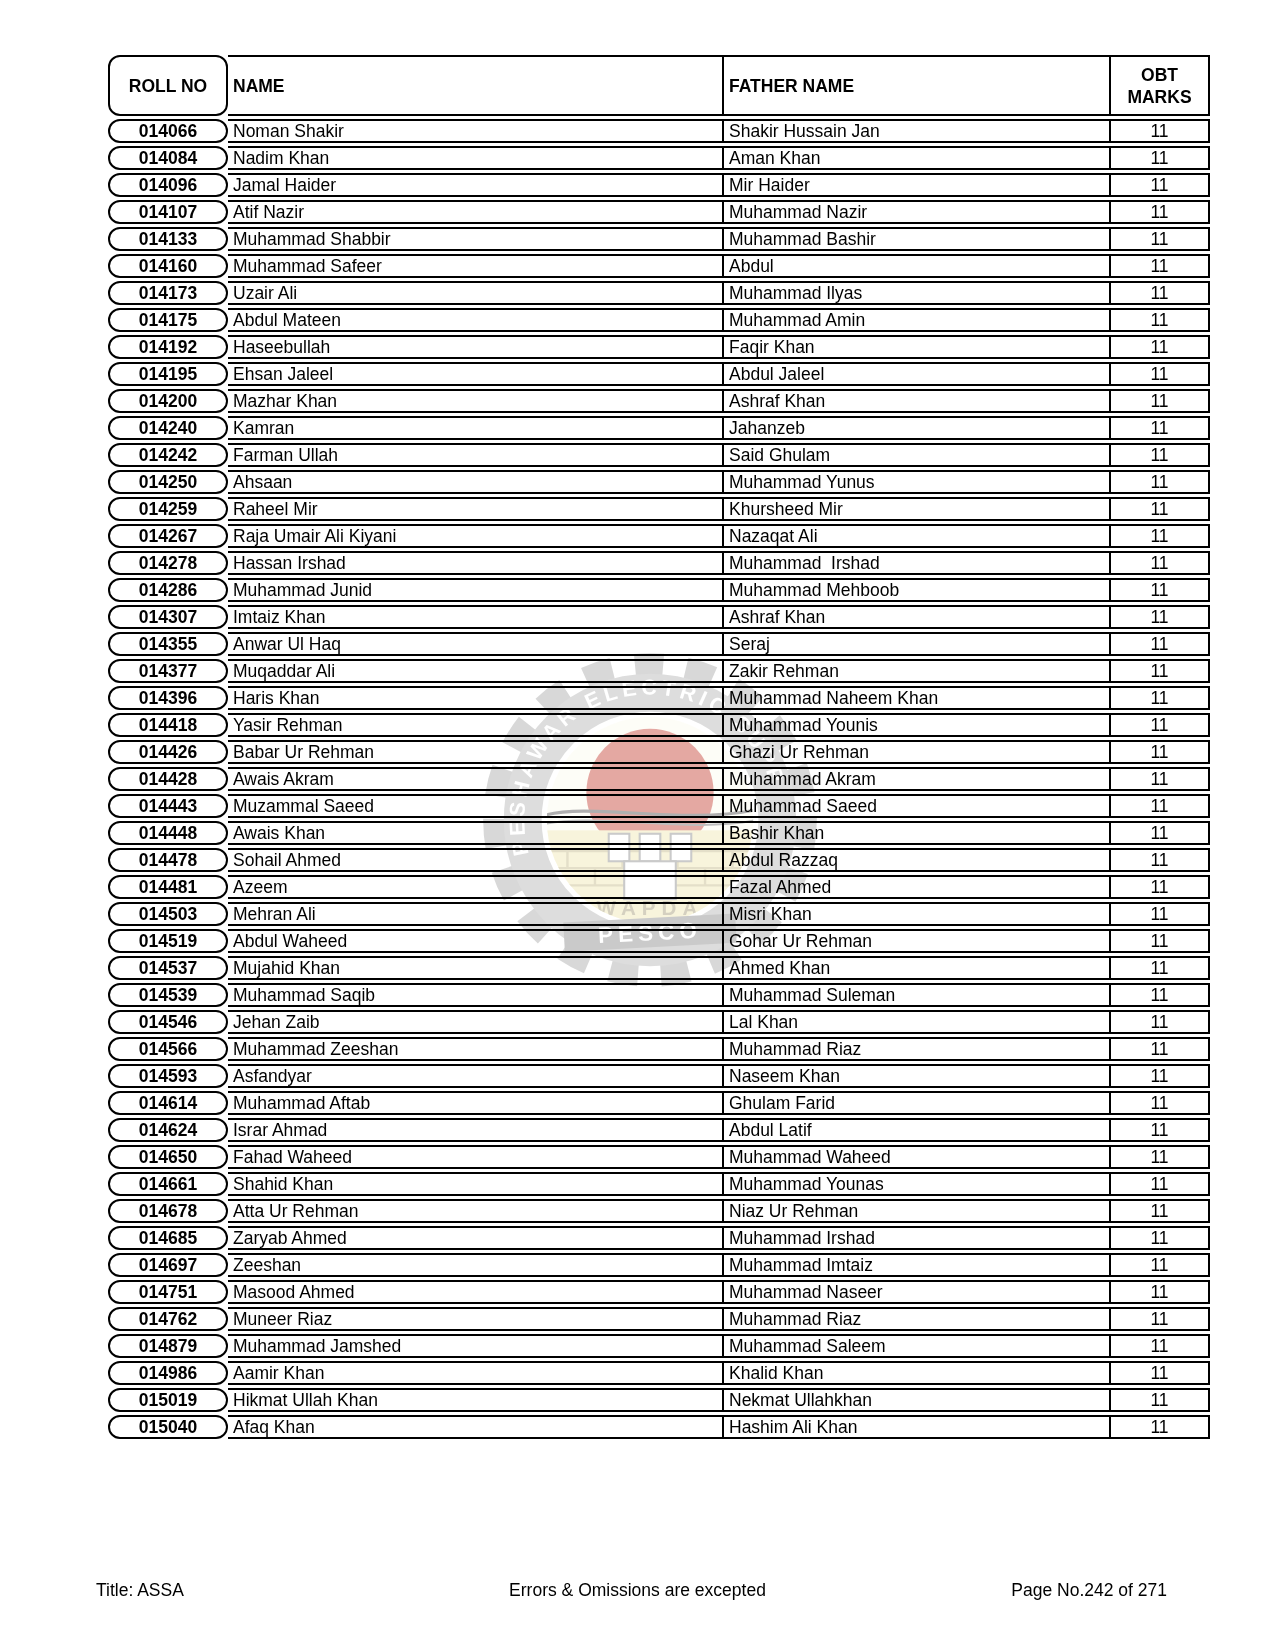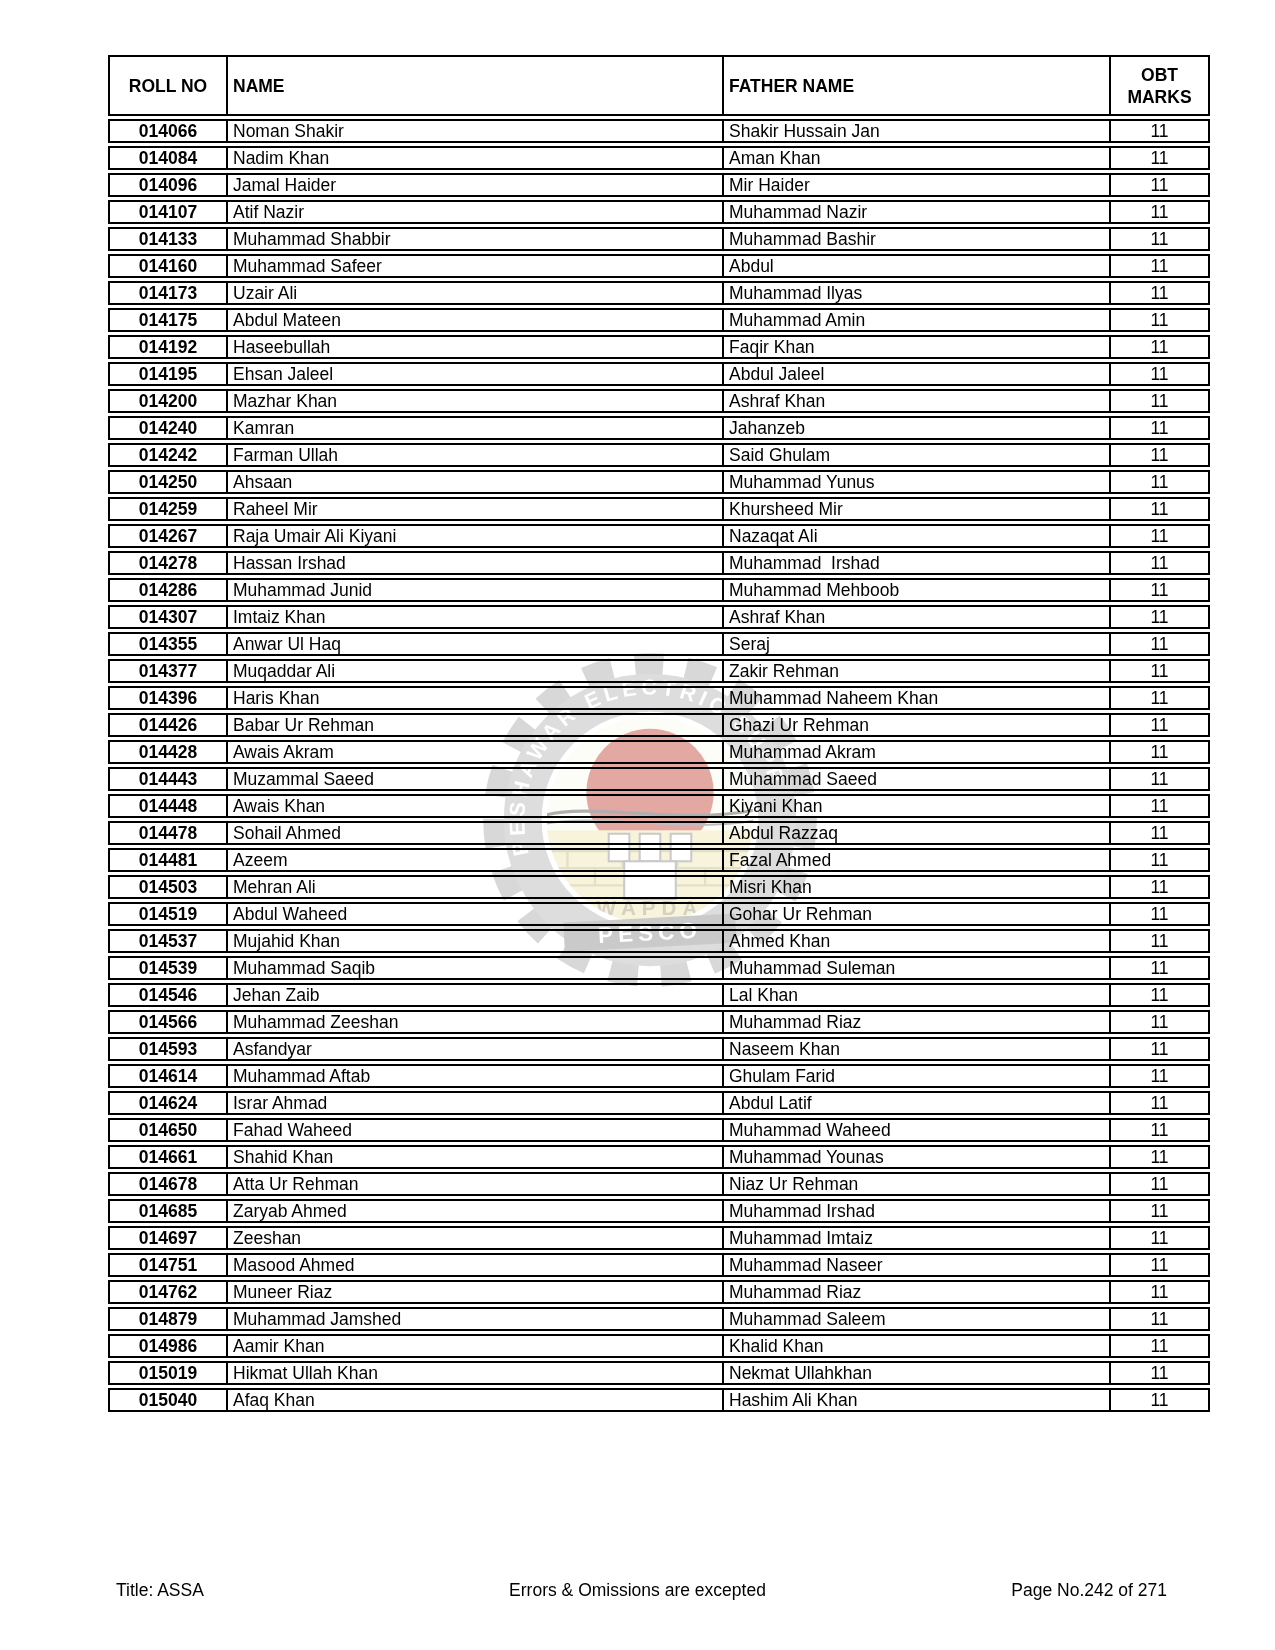--- a/index.html
+++ b/index.html
@@ -43,35 +43,35 @@
     line-height:20px;
     height:20px;
     padding:0;
     background:transparent;
     white-space:pre;
     overflow:hidden;
   }
   th{height:57px;line-height:22px;vertical-align:middle;font-weight:bold;}
   .b-l{border-left:2px solid #000;}
   .b-r{border-right:2px solid #000;}
-  .c-roll{text-align:center;font-weight:bold;}
+  .c-roll{text-align:center;font-weight:bold;border-radius:12px;}
   .c-name,.c-father{text-align:left;padding-left:5px;}
   .c-marks{text-align:center;margin-left:6px;}
   th.c-name,th.c-father{text-align:left;}
   th.c-roll,th.c-marks{text-align:center;white-space:normal;}
 
   
   .footer{
     position:absolute;
     left:0;top:1580px;
     width:1275px;height:26px;
     font-size:17.5px;
     z-index:1;
   }
-  .footer .f-left{position:absolute;left:116px;}
+  .footer .f-left{position:absolute;left:96px;}
   .footer .f-center{position:absolute;left:50%;transform:translateX(-50%);}
   .footer .f-right{position:absolute;right:108px;}
 </style>
 </head>
 <body>
 
 <div class="page">
 
   <div class="watermark">
     <svg viewBox="0 0 200 200" width="344" height="344">
@@ -267,41 +267,47 @@
       <td class="c-father b-r">Zakir Rehman</td>
       <td class="c-marks b-r">11</td>
     </tr>
           <tr>
       <td class="c-roll b-l b-r">014396</td>
       <td class="c-name b-r">Haris Khan</td>
       <td class="c-father b-r">Muhammad Naheem Khan</td>
       <td class="c-marks b-r">11</td>
     </tr>
           <tr>
+      <td class="c-roll b-l b-r">014418</td>
+      <td class="c-name b-r">Yasir Rehman</td>
+      <td class="c-father b-r">Muhammad Younis</td>
+      <td class="c-marks b-r">11</td>
+    </tr>
+          <tr>
       <td class="c-roll b-l b-r">014426</td>
       <td class="c-name b-r">Babar Ur Rehman</td>
       <td class="c-father b-r">Ghazi Ur Rehman</td>
       <td class="c-marks b-r">11</td>
     </tr>
           <tr>
       <td class="c-roll b-l b-r">014428</td>
       <td class="c-name b-r">Awais Akram</td>
       <td class="c-father b-r">Muhammad Akram</td>
       <td class="c-marks b-r">11</td>
     </tr>
           <tr>
       <td class="c-roll b-l b-r">014443</td>
       <td class="c-name b-r">Muzammal Saeed</td>
       <td class="c-father b-r">Muhammad Saeed</td>
       <td class="c-marks b-r">11</td>
     </tr>
           <tr>
       <td class="c-roll b-l b-r">014448</td>
       <td class="c-name b-r">Awais Khan</td>
-      <td class="c-father b-r">Kiyani Khan</td>
+      <td class="c-father b-r">Bashir Khan</td>
       <td class="c-marks b-r">11</td>
     </tr>
           <tr>
       <td class="c-roll b-l b-r">014478</td>
       <td class="c-name b-r">Sohail Ahmed</td>
       <td class="c-father b-r">Abdul Razzaq</td>
       <td class="c-marks b-r">11</td>
     </tr>
           <tr>
       <td class="c-roll b-l b-r">014481</td>

